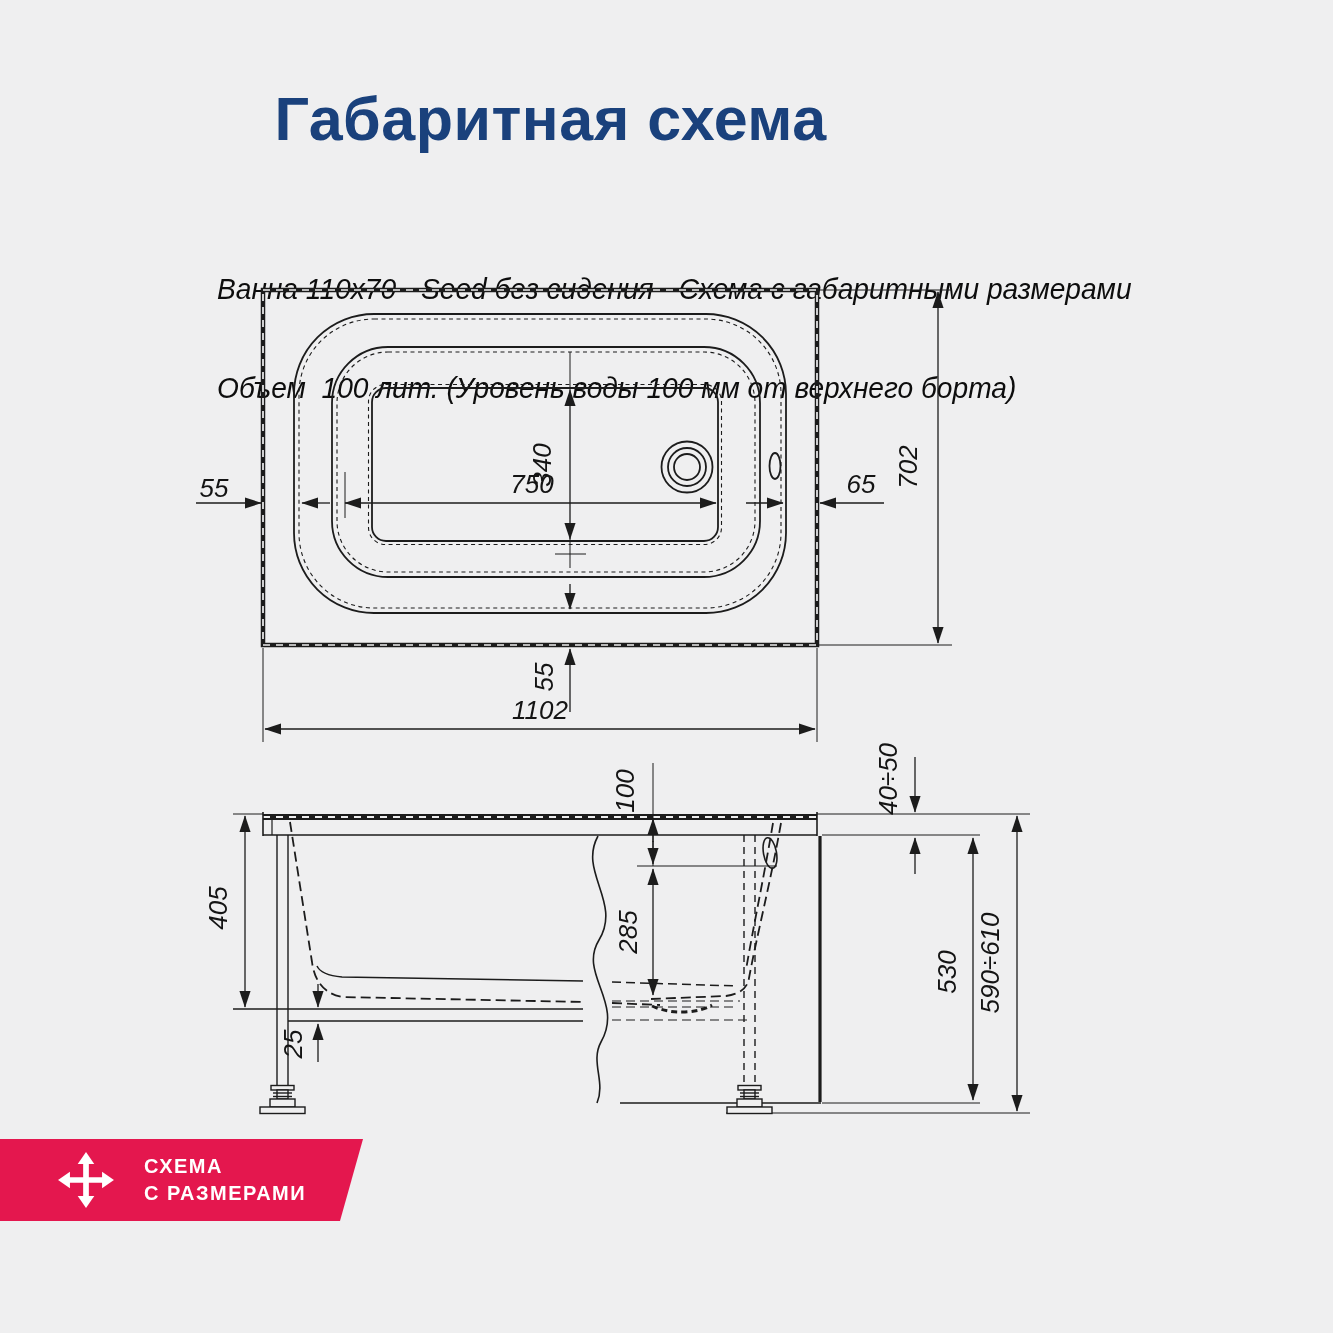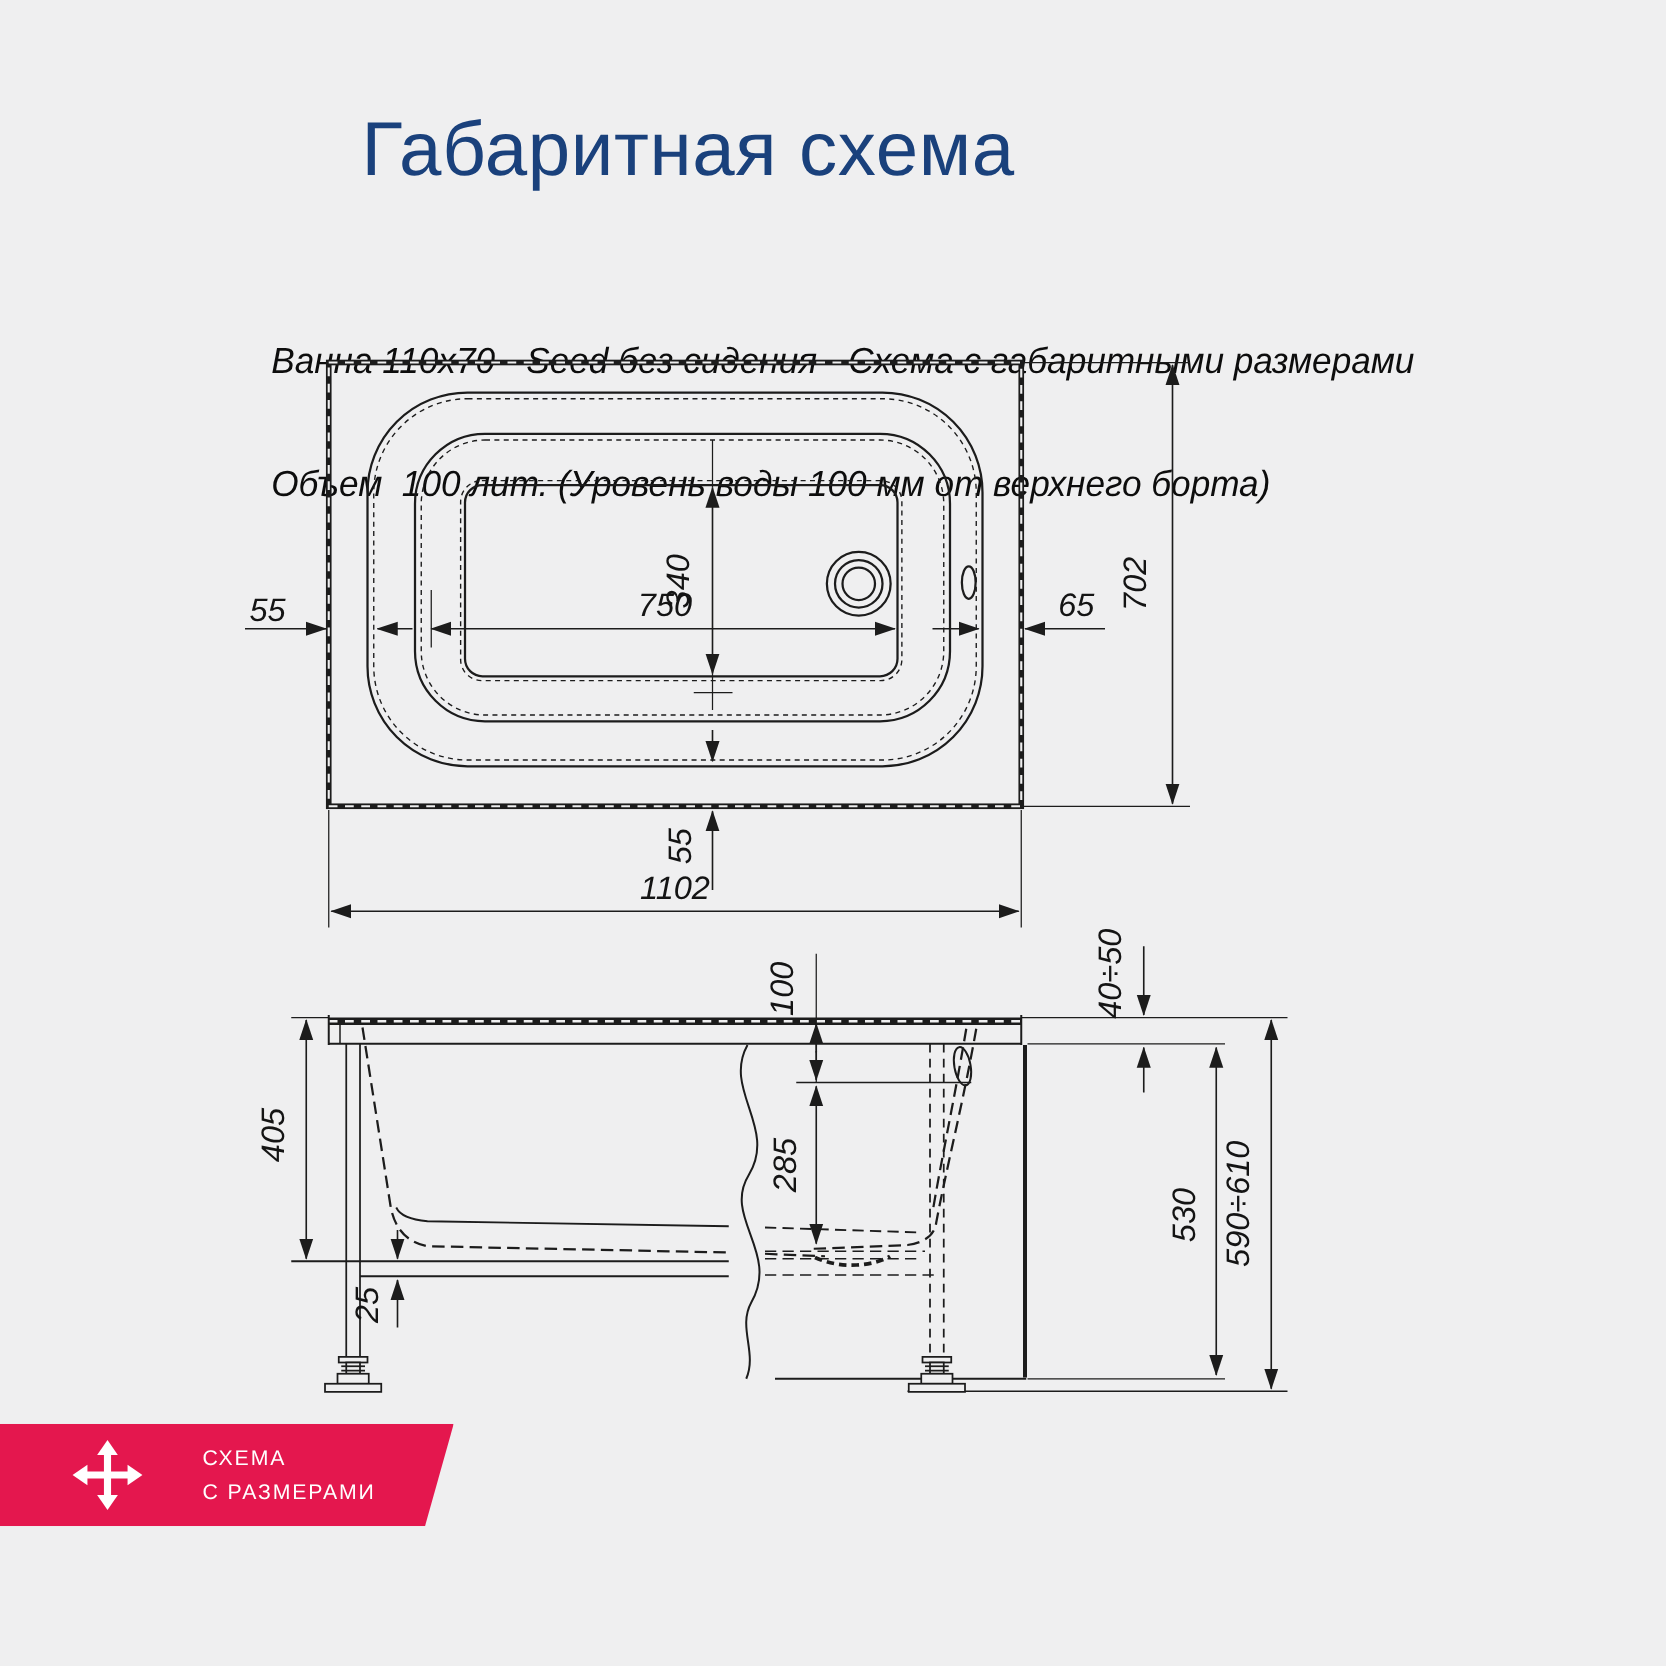--- a/index.html
+++ b/index.html
@@ -6,21 +6,21 @@
   .canvas{
     position:relative;
     width:1333px;height:1333px;
     background:#efeff0;
     font-family:"Liberation Sans", sans-serif;
     overflow:hidden;
   }
   .page-title{
     position:absolute;left:0;top:84px;width:1101px;
     margin:0;text-align:center;
-    font-size:61px;font-weight:normal;letter-spacing:.5px;
+    font-size:61px;font-weight:bold;letter-spacing:.5px;
     color:#1a417c;
   }
   .caption{
     position:absolute;left:217px;top:207px;
     font-size:29px;font-style:italic;line-height:33px;
     color:#0d0d0d;white-space:pre;
     transform:scaleX(.97);transform-origin:left top;
   }
   svg.drawing{position:absolute;left:0;top:0;}
   svg.drawing text{
@@ -29,22 +29,22 @@
   }
   .badge{
     position:absolute;left:0;top:1139px;width:363px;height:82px;
     background:#e4174e;
     clip-path:polygon(0 0,363px 0,340px 82px,0 82px);
     display:flex;align-items:center;
     color:#ffffff;
   }
   .badge .icon-wrap{margin-left:57px;width:58px;height:58px;flex:0 0 auto;}
   .badge .badge-text{
-    margin-left:47px;
-    font-size:17px;font-weight:normal;letter-spacing:1.5px;line-height:27px;
+    margin-left:29px;
+    font-size:20px;font-weight:bold;letter-spacing:1.5px;line-height:27px;
   }
 </style>
 </head>
 <body>
 
 <div class="canvas">
 
   <h1 class="page-title">Габаритная схема</h1>
 
   <div class="caption">

